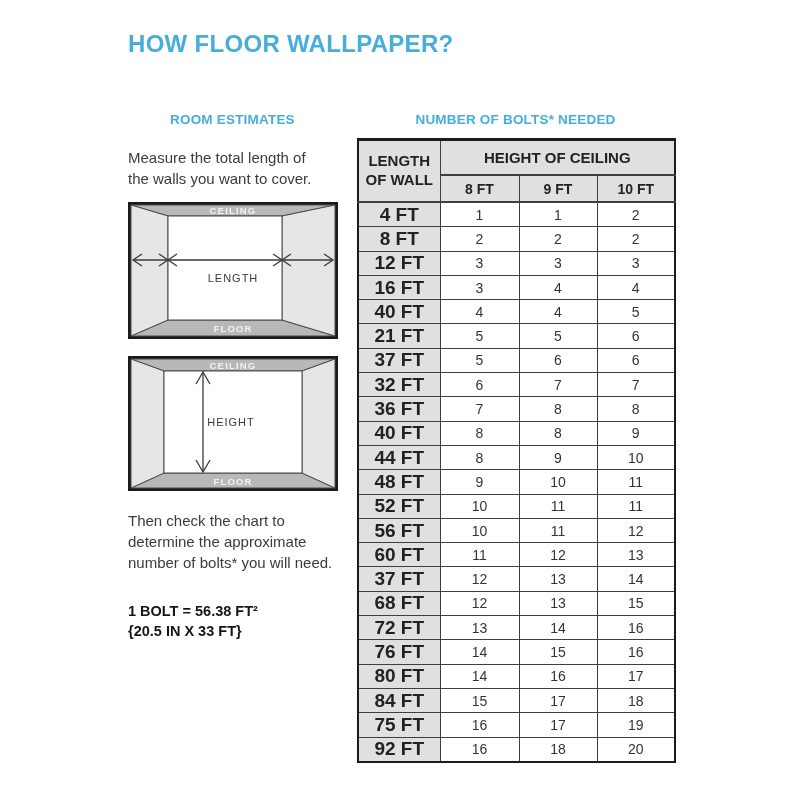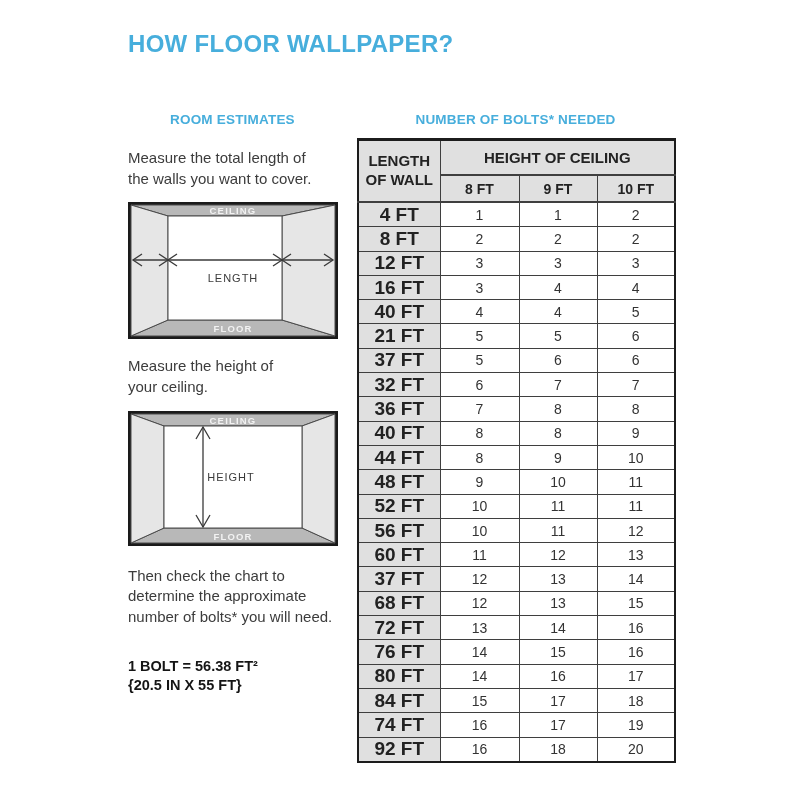--- a/index.html
+++ b/index.html
@@ -91,22 +91,20 @@
       <g stroke="#3a3a3a" stroke-width="1.3" fill="none">
         <path d="M5,58 L205,58"></path>
         <path d="M14,52 L5,58 L14,64"></path>
         <path d="M31,52 L40,58 L31,64 M49,52 L40,58 L49,64"></path>
         <path d="M145,52 L154,58 L145,64 M163,52 L154,58 L163,64"></path>
         <path d="M196,52 L205,58 L196,64"></path>
       </g>
       <text class="svg-measure-label" x="105" y="80" text-anchor="middle">LENGTH</text>
     </svg>
 
-    <p class="step">Measure the height of
-your ceiling.</p>
 
     <svg class="diagram diagram2" width="210" height="135" viewBox="0 0 210 135" xmlns="http://www.w3.org/2000/svg">
       <rect x="1.5" y="1.5" width="207" height="132" fill="#ffffff" stroke="#1a1a1a" stroke-width="3"></rect>
       <polygon points="3,3 207,3 174,15 36,15" fill="#b8b8b8" stroke="#4a4a4a" stroke-width="1"></polygon>
       <polygon points="3,132 207,132 174,117 36,117" fill="#b8b8b8" stroke="#4a4a4a" stroke-width="1"></polygon>
       <polygon points="3,3 36,15 36,117 3,132" fill="#e6e6e6" stroke="#4a4a4a" stroke-width="1"></polygon>
       <polygon points="207,3 174,15 174,117 207,132" fill="#e6e6e6" stroke="#4a4a4a" stroke-width="1"></polygon>
       <rect x="36" y="15" width="138" height="102" fill="#ffffff" stroke="#4a4a4a" stroke-width="1"></rect>
       <text class="svg-room-label" x="105" y="12.5" text-anchor="middle">CEILING</text>
       <text class="svg-room-label" x="105" y="128.5" text-anchor="middle">FLOOR</text>
@@ -116,21 +114,21 @@
         <path d="M68,104 L75,116 L82,104"></path>
       </g>
       <text class="svg-measure-label" x="103" y="70" text-anchor="middle">HEIGHT</text>
     </svg>
 
     <p class="step step-last">Then check the chart to
 determine the approximate
 number of bolts* you will need.</p>
 
     <p class="note">1 BOLT = 56.38 FT²
-{20.5 IN X 55 FT}</p>
+{20.5 IN X 33 FT}</p>
   </div>
 
   <div class="right-col">
     <h2 class="table-title">NUMBER OF BOLTS* NEEDED</h2>
 
     <table class="bolts">
       <colgroup>
         <col style="width:82px">
           <col style="width:79px">
           <col style="width:78px">
@@ -269,21 +267,21 @@
             <td class="val">16</td>
             <td class="val">17</td>
           </tr>
           <tr>
             <td class="rowhead">84 FT</td>
             <td class="val">15</td>
             <td class="val">17</td>
             <td class="val">18</td>
           </tr>
           <tr>
-            <td class="rowhead">74 FT</td>
+            <td class="rowhead">75 FT</td>
             <td class="val">16</td>
             <td class="val">17</td>
             <td class="val">19</td>
           </tr>
           <tr>
             <td class="rowhead">92 FT</td>
             <td class="val">16</td>
             <td class="val">18</td>
             <td class="val">20</td>
           </tr>

